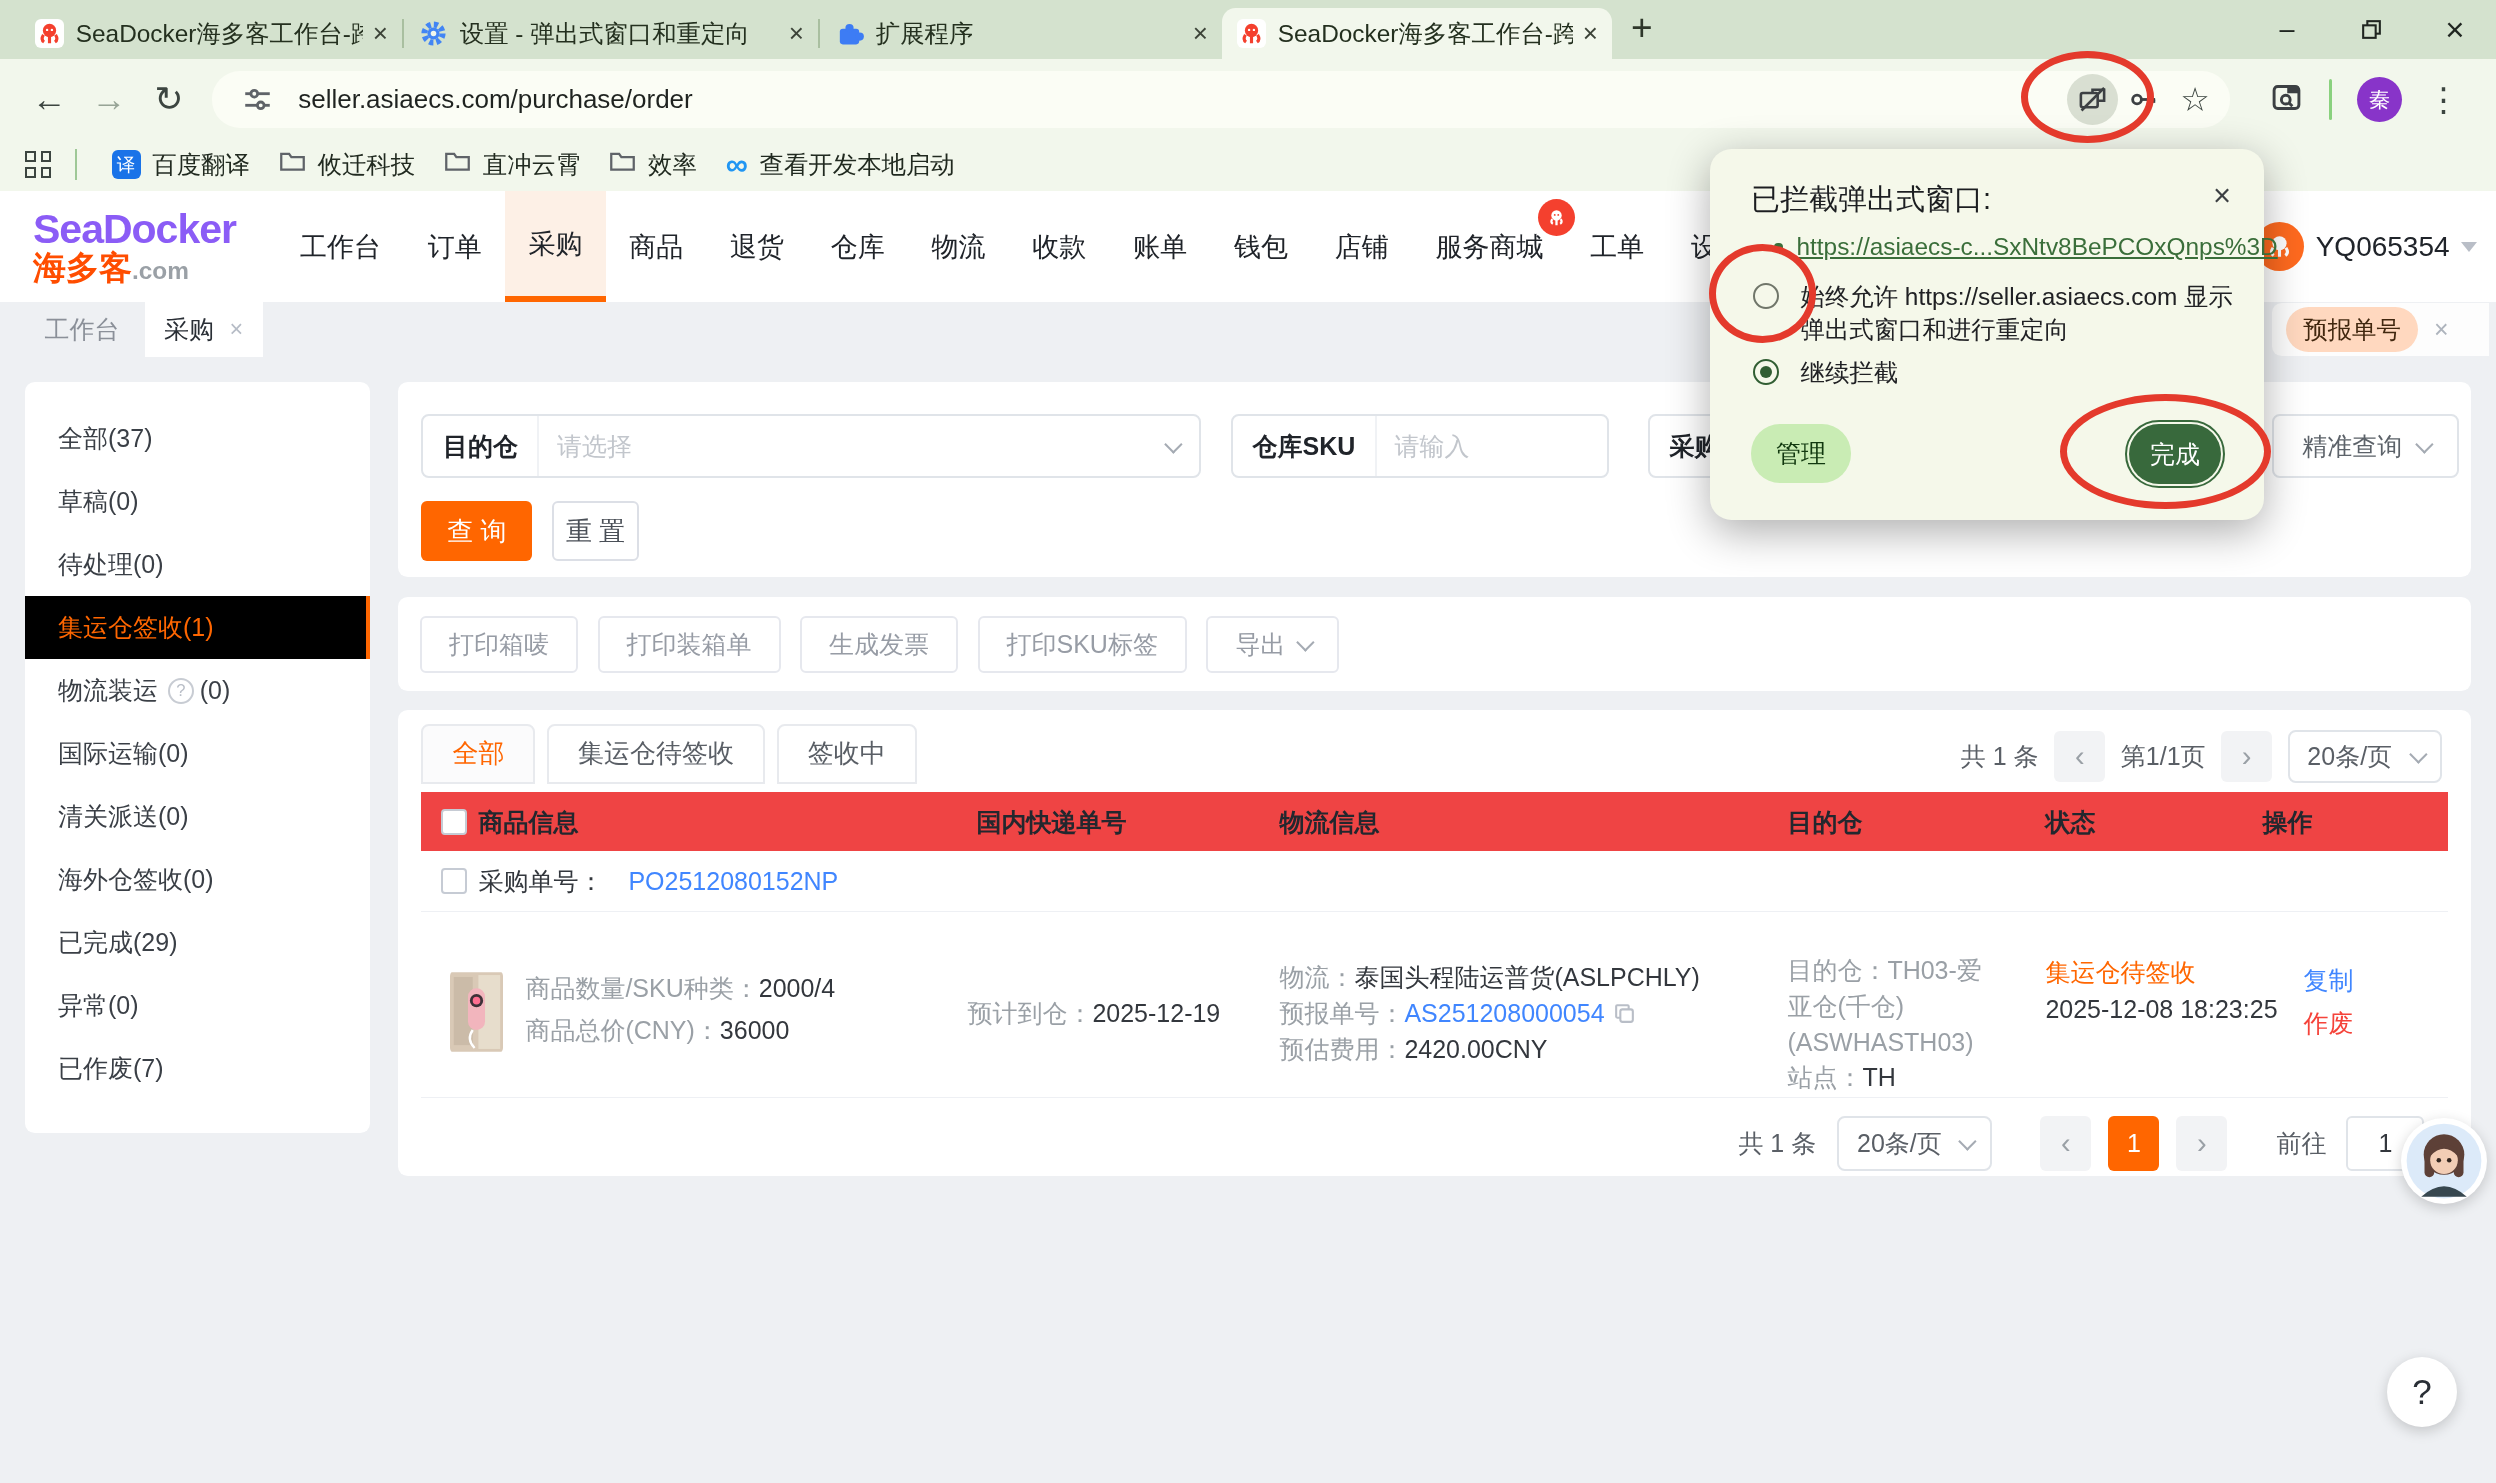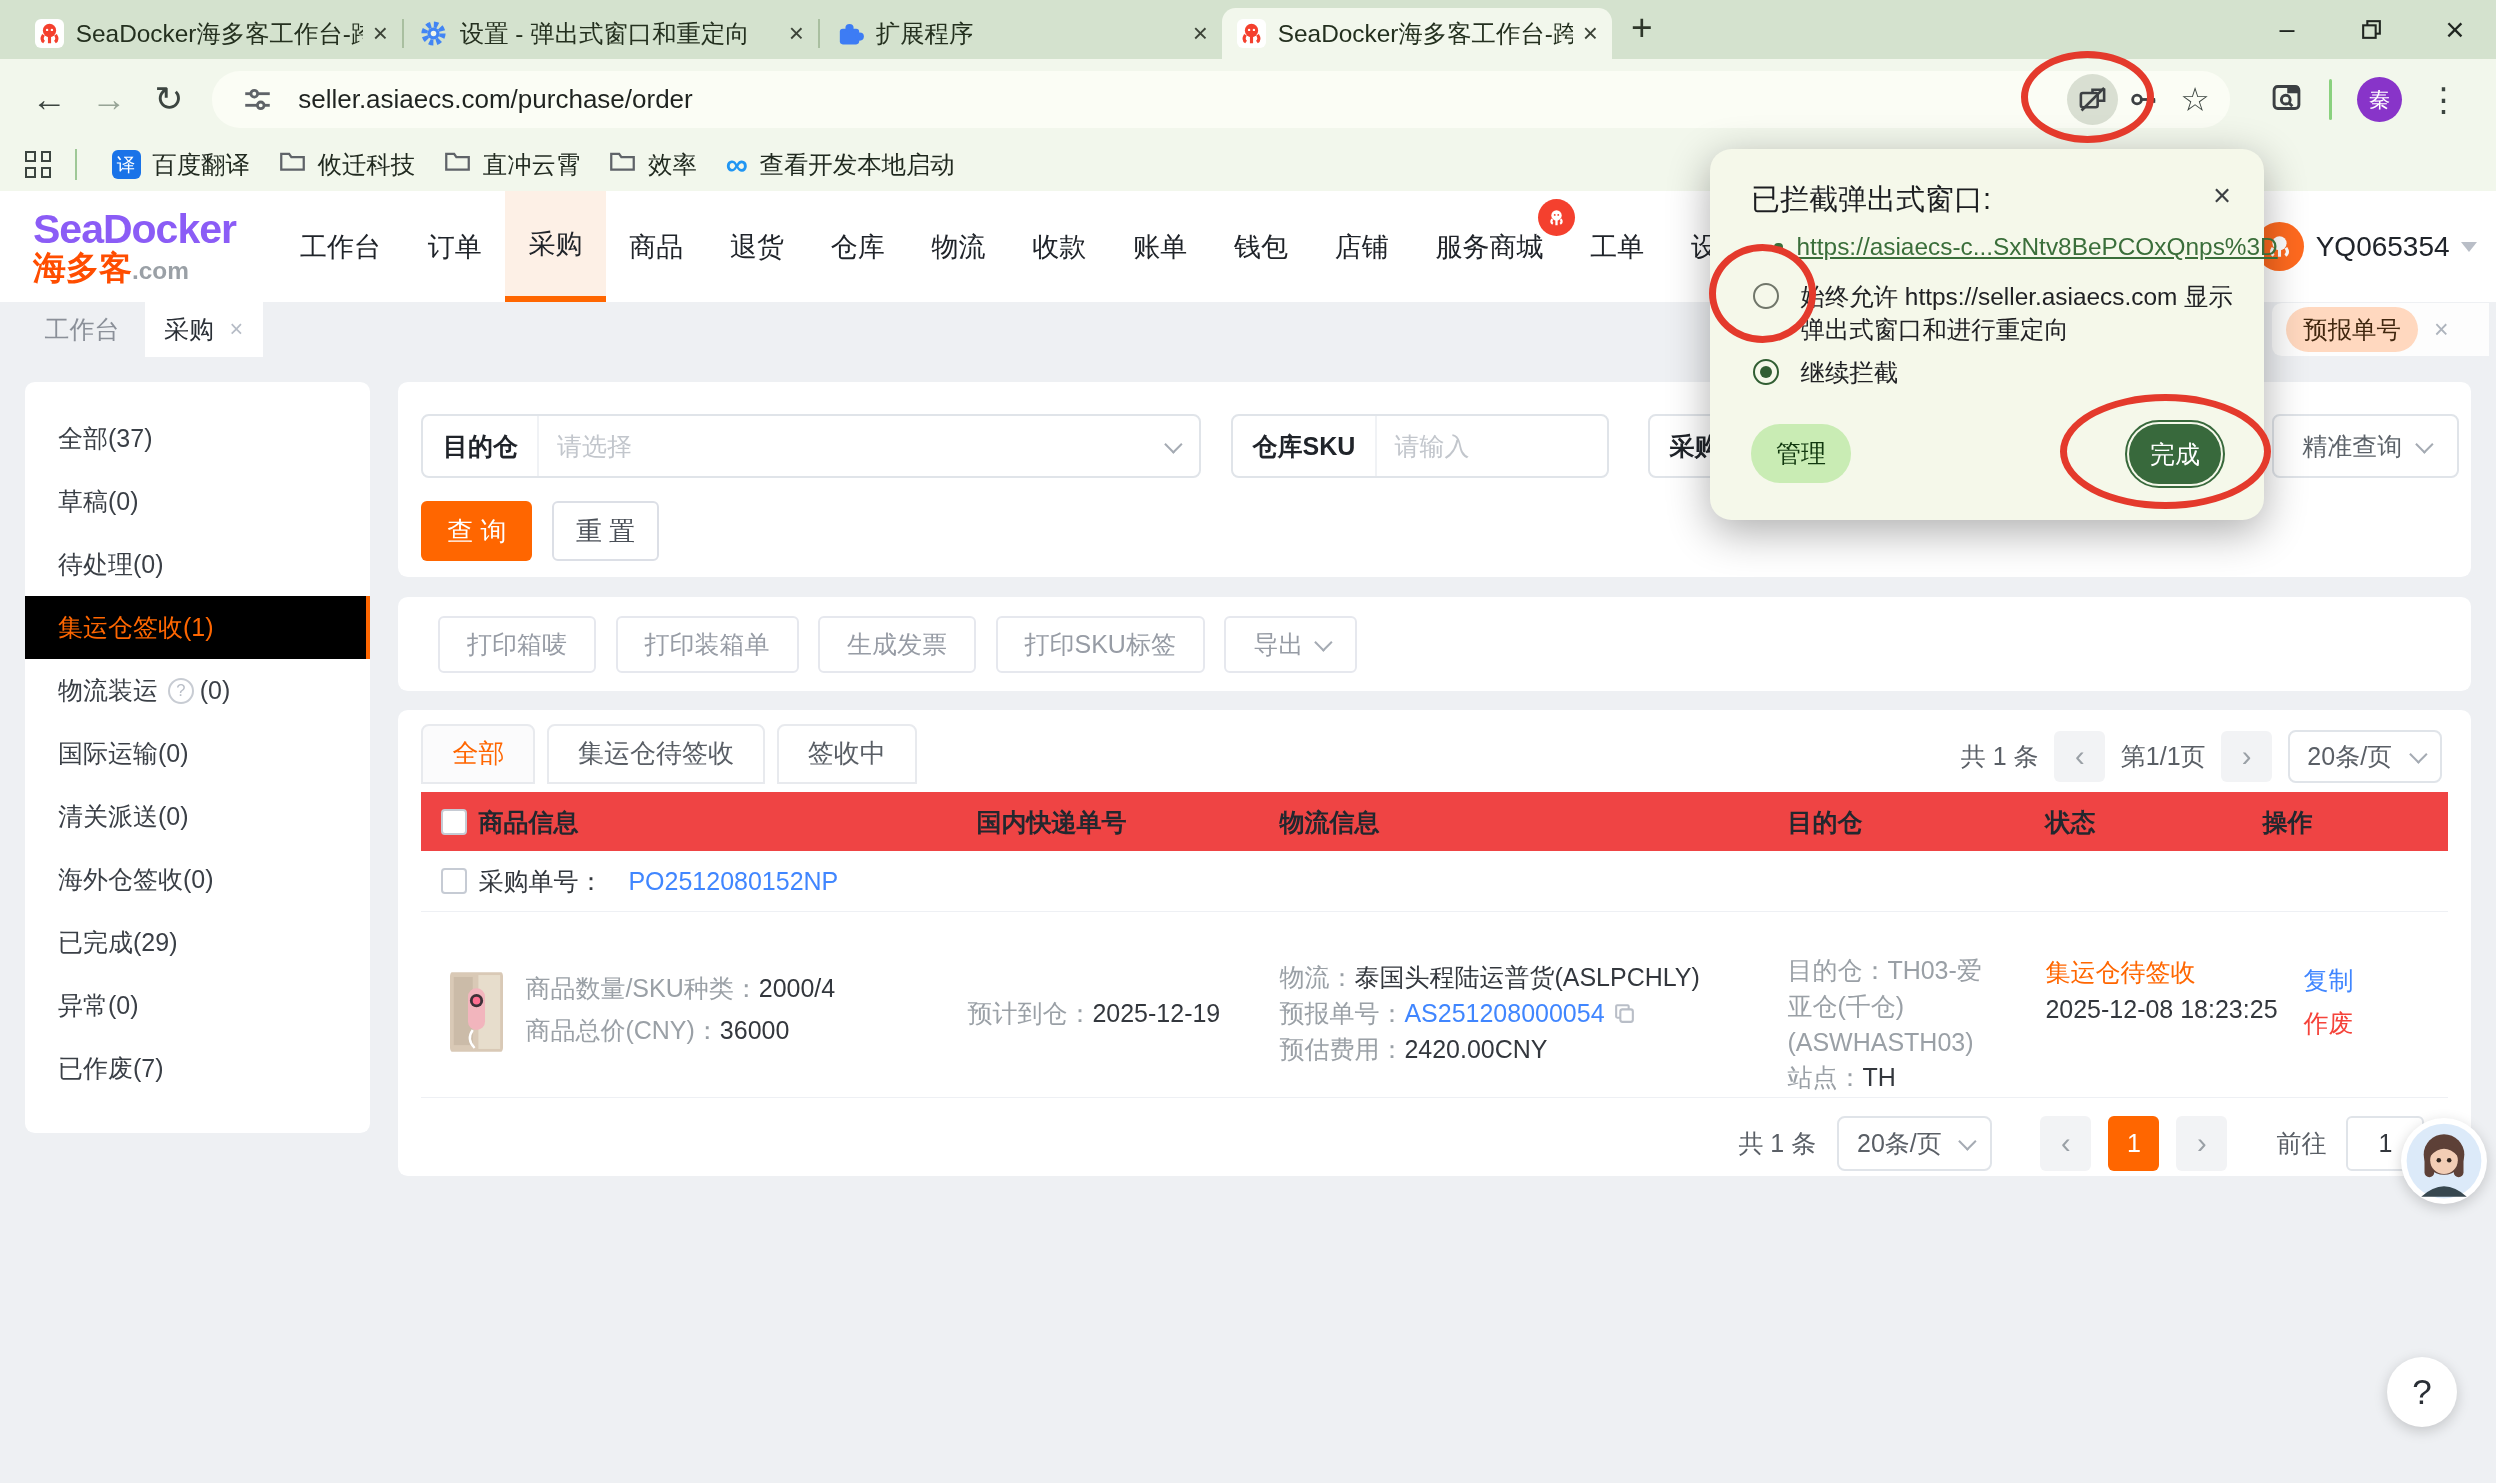--- a/index.html
+++ b/index.html
@@ -73,23 +73,23 @@
   
   .card { position:absolute; background:#fff; border-radius:9.8px; }
   .filter-card { left:398px; top:382px; width:2073px; height:195px; }
   .fgroup { position:absolute; top:32px; height:64px; border:2px solid #e0e4e9; border-radius:7.8px; display:flex; align-items:center; background:#fff; }
   .fg-label { height:100%; display:flex; align-items:center; padding:0 19.5px; font-size:25px; font-weight:bold; color:#20242a; border-right:2px solid #f0f2f5; white-space:nowrap; }
   .fg-ph { font-size:25px; color:#c2c6cc; margin-left:17.6px; white-space:nowrap; }
   .fg-chev { margin-left:auto; margin-right:21.5px; }
   .chev { width:12.7px; height:12.7px; border-right:2.9px solid #a5abb3; border-bottom:2.9px solid #a5abb3; transform:rotate(45deg) translateY(-2.9px); }
   .adv-btn { position:absolute; left:1874px; top:32px; width:187px; height:64px; border:2px solid #e0e4e9; border-radius:7.8px; display:flex; align-items:center; justify-content:center; gap:13.7px; font-size:25px; color:#5c6269; background:#fff; }
   .btn-search { position:absolute; left:23.4px; top:119px; width:111px; height:60px; background:#ff6600; border:none; border-radius:5.9px; color:#fff; font-size:26px; display:flex; align-items:center; justify-content:center; }
-  .btn-reset { position:absolute; left:154px; top:119px; width:107px; height:60px; background:#fff; border:2px solid #dcdfe6; border-radius:5.9px; color:#4a4f57; font-size:26px; display:flex; align-items:center; justify-content:center; }
-
-  .actions-card { left:398px; top:597px; width:2073px; height:94px; display:flex; align-items:center; padding-left:40px; gap:19.5px; }
+  .btn-reset { position:absolute; left:154px; top:119px; width:87px; height:60px; background:#fff; border:2px solid #dcdfe6; border-radius:5.9px; color:#4a4f57; font-size:26px; display:flex; align-items:center; justify-content:center; }
+
+  .actions-card { left:398px; top:597px; width:2073px; height:94px; display:flex; align-items:center; padding-left:22px; gap:19.5px; }
   .act-btn { height:57px; border:2px solid #e6e8ee; border-radius:5.9px; background:#fff; color:#979ca5; font-size:25px; padding:0 27px; display:flex; align-items:center; gap:11.7px; white-space:nowrap; }
 
   .table-card { left:398px; top:710px; width:2073px; height:466px; }
   .ltabs { position:absolute; top:13.7px; left:23.4px; display:flex; gap:11.7px; }
   .ltab { height:60px; padding:0 29px; border:2px solid #e8eaee; border-radius:7.8px 7.8px 0 0; display:flex; align-items:center; font-size:26px; color:#5a5f66; background:#fff; white-space:nowrap; }
   .ltab.active { color:#ff6600; background:#fbfbfc; }
   .top-pg { position:absolute; top:19.5px; right:29px; display:flex; align-items:center; gap:15.6px; font-size:25px; color:#5a5f66; }
   .pg-arrow { width:51px; height:51px; background:#f2f3f5; border-radius:5.9px; color:#9aa0a6; display:flex; align-items:center; justify-content:center; font-size:29px; }
   .pg-select { height:53px; border:2px solid #e0e4e9; border-radius:7.8px; padding:0 17.6px; display:flex; align-items:center; gap:17.6px; color:#5a5f66; background:#fff; white-space:nowrap; }
 

